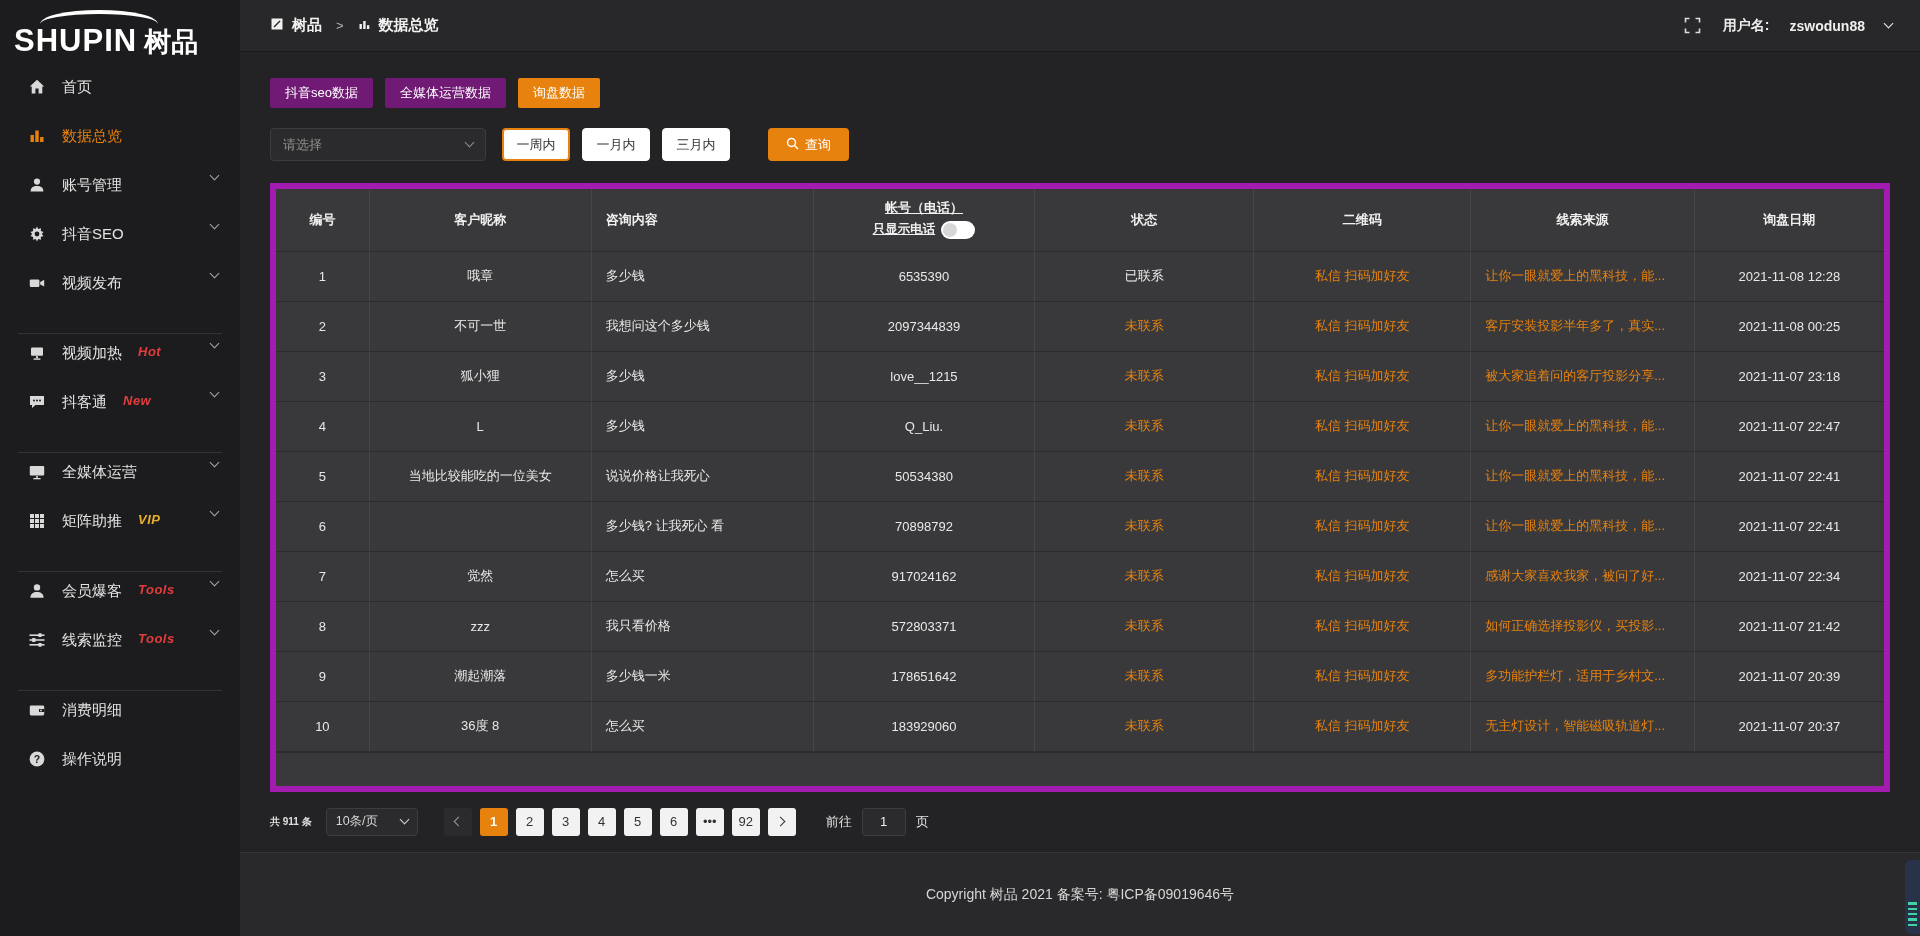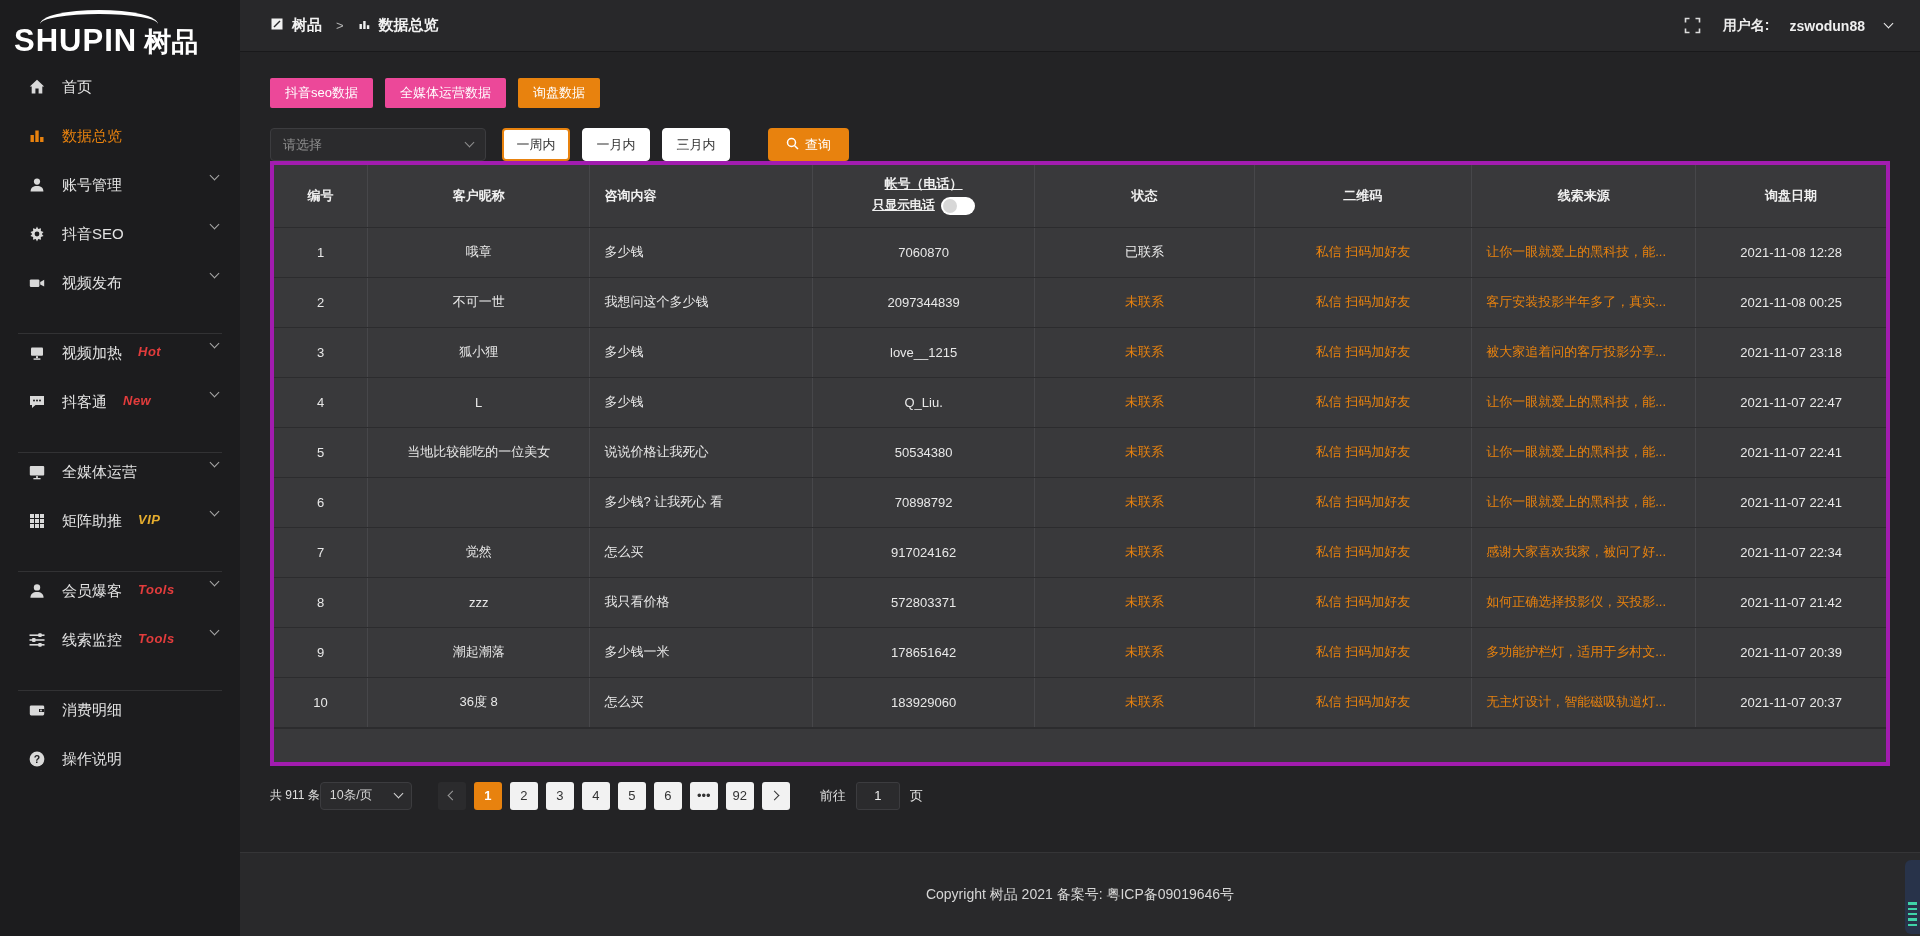--- a/index.html
+++ b/index.html
@@ -35,58 +35,58 @@
   .breadcrumb { display:flex; align-items:center; font-size:15px; font-weight:700; color:#f2f2f2; gap:8px; }
   .crumb-sep { color:#b5b5b5; font-weight:400; margin:0 6px; font-size:13px; }
   .topbar-right { display:flex; align-items:center; gap:22px; }
   .fullscreen-btn { display:flex; cursor:pointer; }
   .user-wrap { display:flex; align-items:center; gap:20px; font-size:14px; font-weight:700; color:#efefef; cursor:pointer; }
 
   .main { flex:1; padding:0 30px; background:#232325; }
 
   
   .tabs { display:flex; gap:12px; margin-top:26px; }
-  .tab { height:30px; padding:0 15px; background:#ec4899; color:#fff; font-size:13px; border:none;
+  .tab { height:30px; padding:0 15px; background:#701a75; color:#fff; font-size:13px; border:none;
          border-radius:2px; display:flex; align-items:center; cursor:pointer; }
   .tab-active { background:#e8820e; }
 
   
   .filters { display:flex; align-items:center; margin-top:20px; }
   .select { width:216px; height:33px; background:#2b2b2d; border:1px solid #3c3c3f; border-radius:4px;
             display:flex; align-items:center; justify-content:space-between; padding:7px 12px; color:#8f8f8f;
             font-size:13px; cursor:pointer; }
   .range-btn { width:68px; height:33px; background:#fff; color:#333; border:1px solid #fff; border-radius:4px;
                font-size:13px; margin-left:12px; cursor:pointer; display:flex; align-items:center; justify-content:center; }
   .range-btn:first-of-type { margin-left:16px; }
   .range-selected { border:2px solid #e8820e; }
   .search-btn { height:33px; padding:0 18px; margin-left:38px; background:#e8820e; border:none; border-radius:4px;
                 color:#fff; font-size:13px; display:flex; align-items:center; gap:6px; cursor:pointer; }
 
   
-  .table-wrap { border:4px solid #a21caf; background:#39393b; }
+  .table-wrap { margin-top:22px; border:6px solid #a21caf; background:#39393b; }
   table { width:100%; border-collapse:collapse; table-layout:fixed; }
   th, td { background:#39393b; border-right:1px solid #47474a; border-bottom:1px solid #2c2c2e;
            text-align:center; font-size:13px; color:#e8e8e8; overflow:hidden; white-space:nowrap; padding:0 10px; }
   th:last-child, td:last-child { border-right:none; }
   th { height:62px; font-weight:700; color:#f0f0f0; }
   td { height:50px; }
   .c-left { text-align:left; padding-left:14px; }
   .c-link { color:#e8820e; cursor:pointer; }
   .st-pending { color:#e8820e; }
   .st-contacted { color:#ececec; }
   .th-account { line-height:1.1;text-decoration:underline; }
   .th-sub { display:flex; align-items:center; justify-content:center; gap:6px; margin-top:6px; font-size:12.5px; font-weight:700; }
   .toggle { width:34px; height:18px; border-radius:9px; background:#fff; position:relative; cursor:pointer; flex:none; }
   .toggle::after { content:''; position:absolute; left:2px; top:2px; width:14px; height:14px; border-radius:50%;
                    background:#d7d7d7; }
   .table-filler { height:34px; background:#39393b; border-top:1px solid #2c2c2e; }
 
   
   .pagination { display:flex; align-items:center; margin-top:16px; font-size:13px; color:#e0e0e0; }
-  .pg-total { margin-right:0; font-size:12px; }
+  .pg-total { margin-right:14px; font-size:10px;font-weight:bold; }
   .pg-select { width:92px; height:28px; background:#2b2b2d; border:1px solid #3c3c3f; border-radius:4px;
                display:flex; align-items:center; justify-content:space-between; padding:0 9px; color:#d6d6d6;
                font-size:12.5px; cursor:pointer; margin-right:26px; }
   .pg-btn { min-width:28px; height:28px; border:none; border-radius:3px; margin-right:8px; font-size:13px;
             display:inline-flex; align-items:center; justify-content:center; cursor:pointer; padding:0 4px; }
   .pg-prev { background:#2b2b2d; color:#9a9a9a; }
   .pg-active { background:#e8820e; color:#fff; font-weight:700; }
   .pg-white { background:#f2f2f2; color:#333; }
   .pg-pages { display:inline-flex; }
   .pg-goto { display:flex; align-items:center; gap:10px; margin-left:22px; }
@@ -396,21 +396,21 @@
               <th>线索来源</th>
               <th>询盘日期</th>
             </tr>
           </thead>
           <tbody>
 
               <tr>
                 <td>1</td>
                 <td>哦章</td>
                 <td class="c-left">多少钱</td>
-                <td>7060870</td>
+                <td>6535390</td>
                 <td class="st-contacted">已联系</td>
                 <td class="c-link">私信 扫码加好友</td>
                 <td class="c-link c-left">让你一眼就爱上的黑科技，能...</td>
                 <td>2021-11-08 12:28</td>
               </tr>
 
               <tr>
                 <td>2</td>
                 <td>不可一世</td>
                 <td class="c-left">我想问这个多少钱</td>

